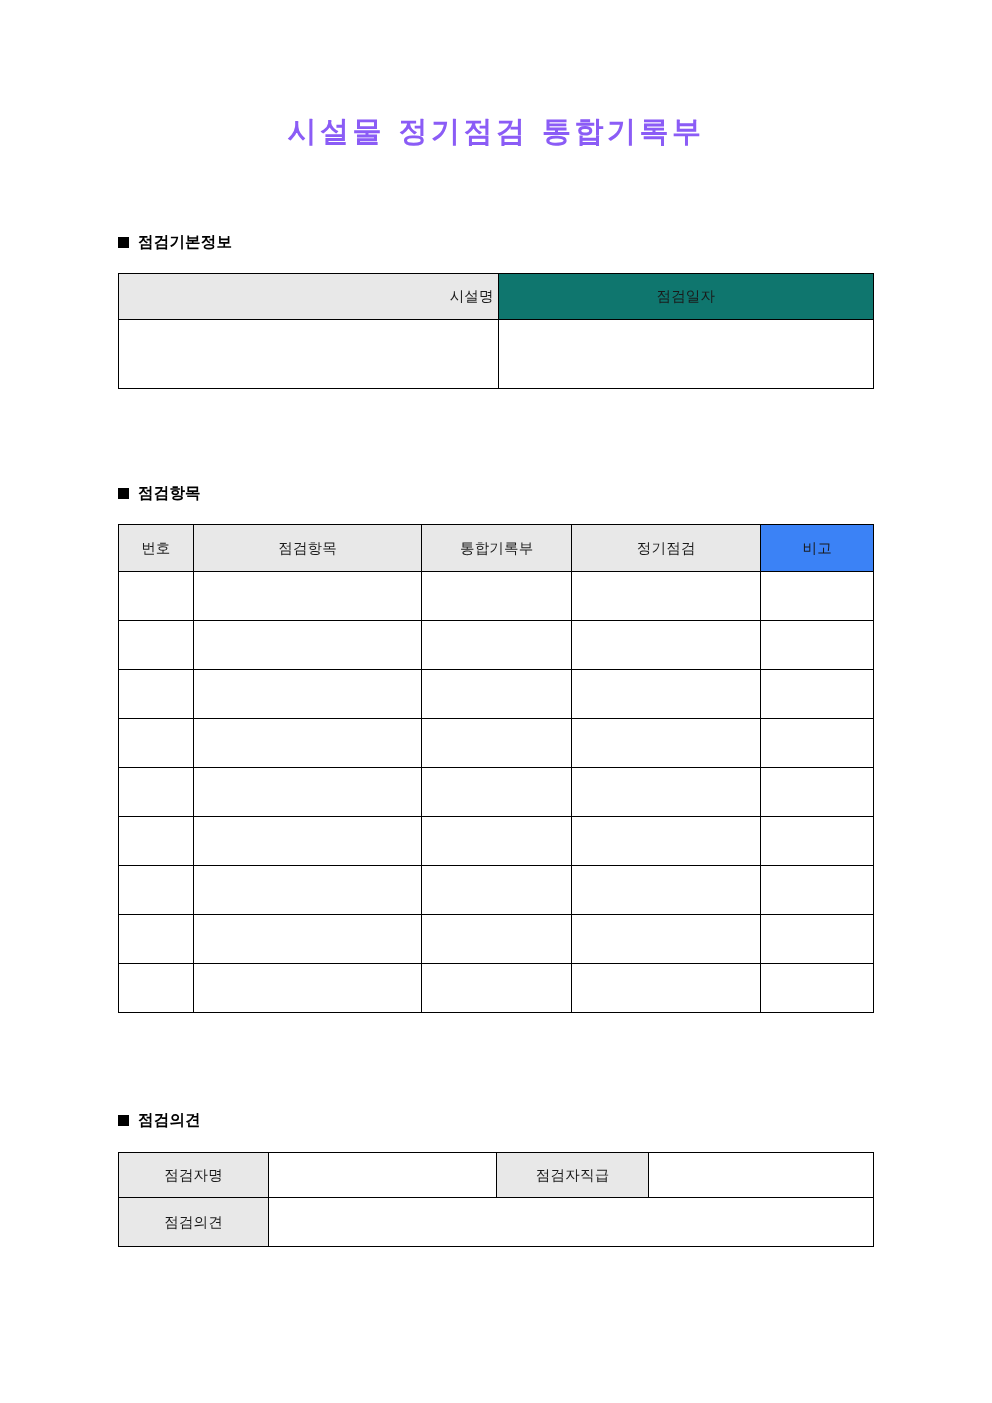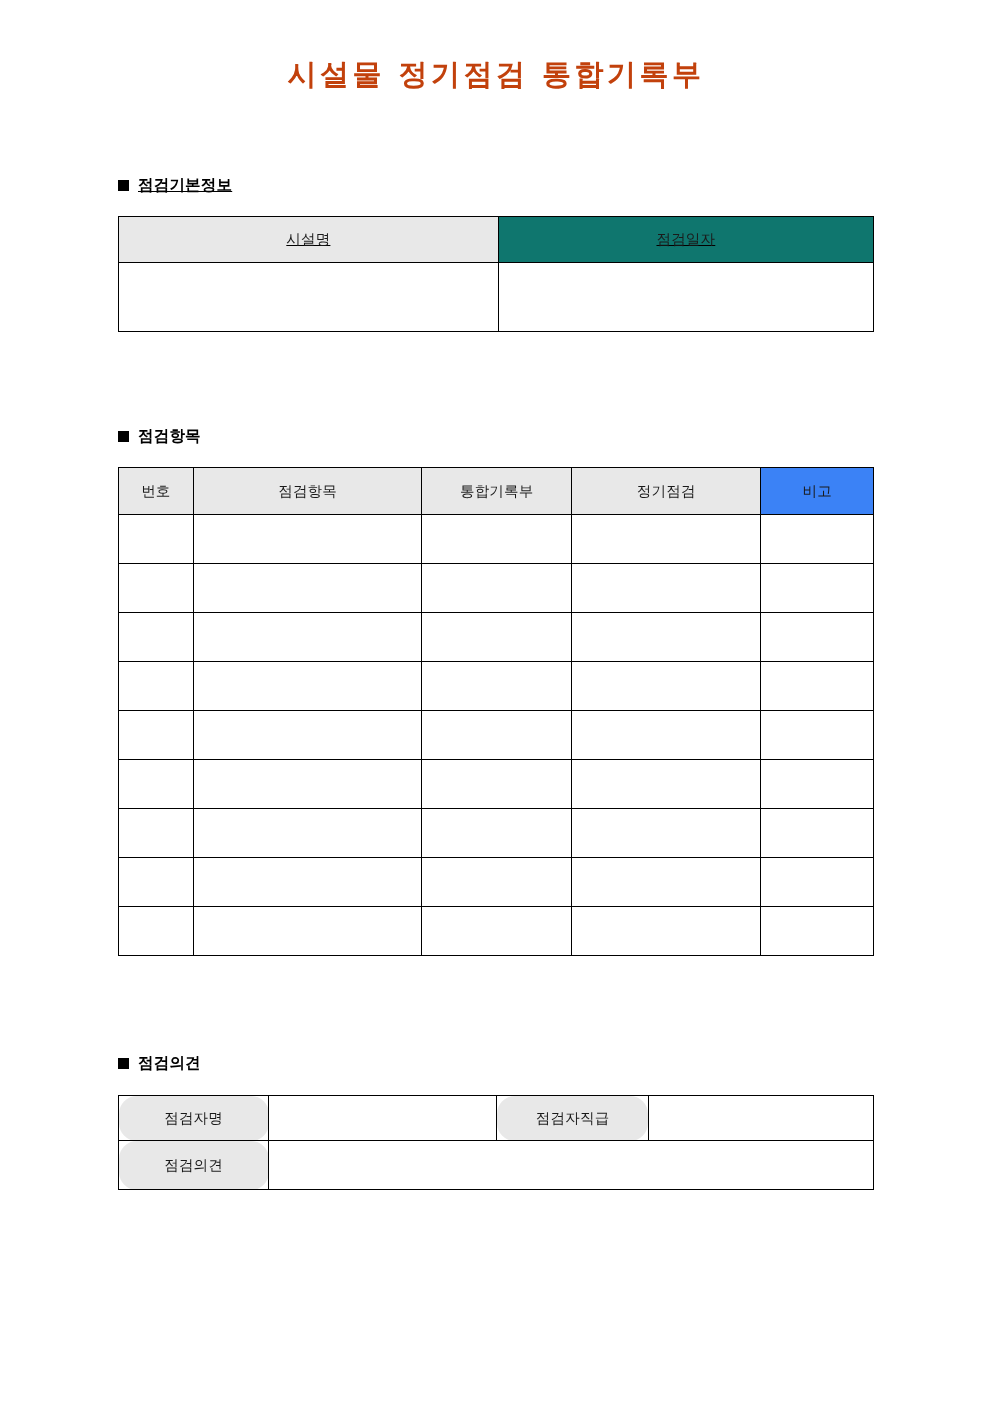--- a/index.html
+++ b/index.html
@@ -21,27 +21,27 @@
     width: 992px;
     height: 1403px;
     box-sizing: border-box;
     padding: 0;
     overflow: hidden;
   }
 
   
   .doc-title {
     margin: 0;
-    padding-top: 56px;
+    padding-top: 113px;
     text-align: center;
     font-size: 29px;
     font-weight: 700;
     letter-spacing: 3.5px;
     line-height: 1.25;
-    color: #c2410c;
+    color: #8b5cf6;
   }
 
   
   .section {
     margin: 0;
     padding: 0;
   }
   .section-title {
     display: flex;
     align-items: center;
@@ -57,21 +57,21 @@
     width: 11px;
     height: 11px;
     background: #000000;
     flex: 0 0 auto;
     position: relative;
     top: 0px;
   }
   .section-title-text { display: inline-block; }
 
   
-  .sec1 { padding-top: 83px; text-decoration: underline; }
+  .sec1 { padding-top: 83px; }
   .sec2 { padding-top: 94px; }
   .sec3 { padding-top: 97px; }
 
   
   table.grid {
     border-collapse: collapse;
     margin: 0 0 0 118px;
     width: 756px;
     table-layout: fixed;
     border: 1.6px solid #000000;
@@ -99,21 +99,21 @@
   #table-basic-info th { height: 45px; }
   #table-basic-info td.blank { height: 68px; background: #ffffff; }
 
   
   #table-inspection-items { margin-top: 20px; }
   #table-inspection-items th { height: 46px; }
   #table-inspection-items td { height: 48px; background: #ffffff; }
 
   
   #table-opinion { margin-top: 21px; }
-  #table-opinion td { height: 44px; border-radius: 18px; }
+  #table-opinion td { height: 44px; }
   #table-opinion td.blank { background: #ffffff; }
   #table-opinion tr.opinion-row td { height: 48px; }
 </style>
 </head>
 <body style="background: rgb(255, 255, 255);">
 
 <div class="page">
 
   <h1 class="doc-title">시설물 정기점검 통합기록부</h1>
 
@@ -124,21 +124,21 @@
       <span class="section-title-text">점검기본정보</span>
     </div>
 
     <table class="grid" id="table-basic-info" style="border-color: rgb(0, 0, 0);">
       <colgroup>
         <col style="width:50.3%">
         <col style="width:49.7%">
       </colgroup>
       <thead>
         <tr>
-          <th style="background: rgb(232, 232, 232); border-color: rgb(0, 0, 0);">시설명</th>
+          <th style="background: rgb(232, 232, 232); border-color: rgb(0, 0, 0); text-align: right;">시설명</th>
           <th style="background: #0f766e; border-color: rgb(0, 0, 0);">점검일자</th>
         </tr>
       </thead>
       <tbody>
         <tr>
           <td class="blank" style="border-color: rgb(0, 0, 0);"></td>
           <td class="blank" style="border-color: rgb(0, 0, 0);"></td>
         </tr>
       </tbody>
     </table>

